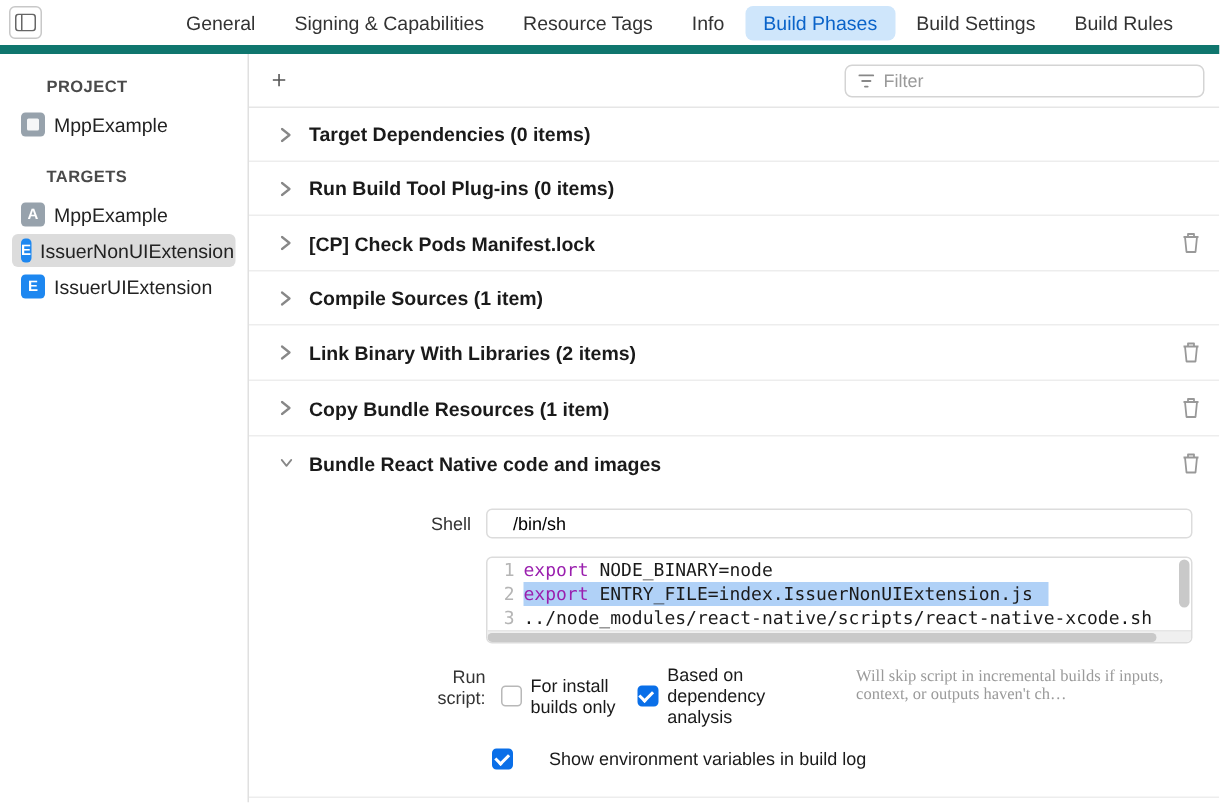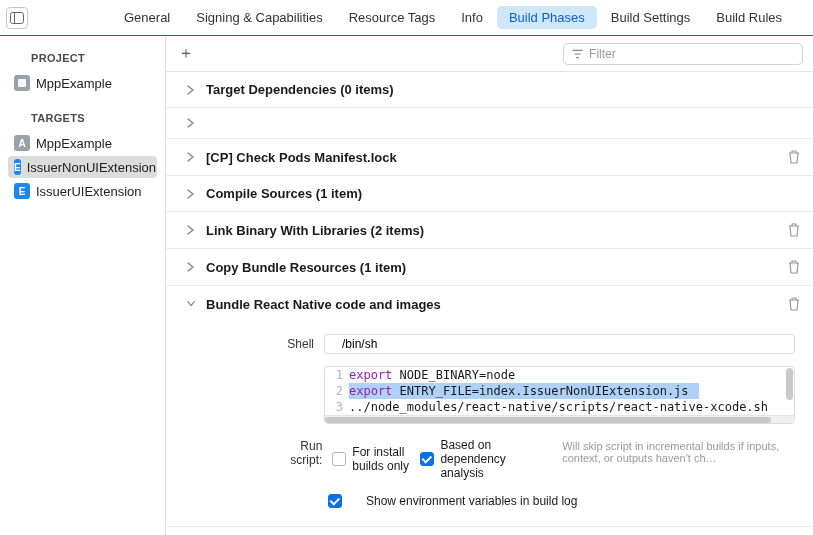--- a/index.html
+++ b/index.html
@@ -9,21 +9,21 @@
     color: #1a1a1a;
     background: #fff;
     width: 813px;
     height: 535px;
     overflow: hidden;
   }
   .toolbar {
     display: flex;
     align-items: center;
     height: 36px;
-    border-bottom: 1px solid #0f766e;
+    border-bottom: 6px solid #0f766e;
     padding: 0 6px;
     gap: 4px;
   }
   .sidebar-toggle {
     width: 22px; height: 22px;
     display: flex; align-items: center; justify-content: center;
     border: 1px solid #c8c8c8;
     border-radius: 4px;
     color: #555;
   }
@@ -275,20 +275,21 @@
     width: 7px; height: 4px;
     border-left: 2px solid #fff;
     border-bottom: 2px solid #fff;
     transform: rotate(-45deg) translate(0px,-1px);
   }
   .hint {
     color: #9a9a9a;
     font-size: 11px;
     margin-left: 20px;
     margin-top: 2px;
+    font-family: Liberation Serif, serif;
   }
   .env-row {
     display: flex;
     align-items: center;
     gap: 24px;
     margin-left: 144px;
     margin-top: 14px;
     font-size: 12px;
   }
 </style>
@@ -366,20 +367,21 @@
             </svg>
           </span>
         <div class="phase-title">Target Dependencies (0 items)</div>
       </div>
       <div class="phase-row">
         <span class="chevron">
             <svg viewBox="0 0 8 10">
               <path d="M1 1 L6 5 L1 9" fill="none" stroke="#888" stroke-width="1.5" stroke-linecap="round" stroke-linejoin="round"></path>
             </svg>
           </span>
+        <div class="phase-title">Run Build Tool Plug-ins (0 items)</div>
       </div>
       <div class="phase-row">
         <span class="chevron">
             <svg viewBox="0 0 8 10">
               <path d="M1 1 L6 5 L1 9" fill="none" stroke="#888" stroke-width="1.5" stroke-linecap="round" stroke-linejoin="round"></path>
             </svg>
           </span>
         <div class="phase-title">[CP] Check Pods Manifest.lock</div>
         <span class="trash"><svg viewBox="0 0 14 16">
               <path d="M2 4h10M5 4V2h4v2M3 4l1 10h6l1-10" fill="none" stroke="#999" stroke-width="1.2" stroke-linejoin="round"></path>

